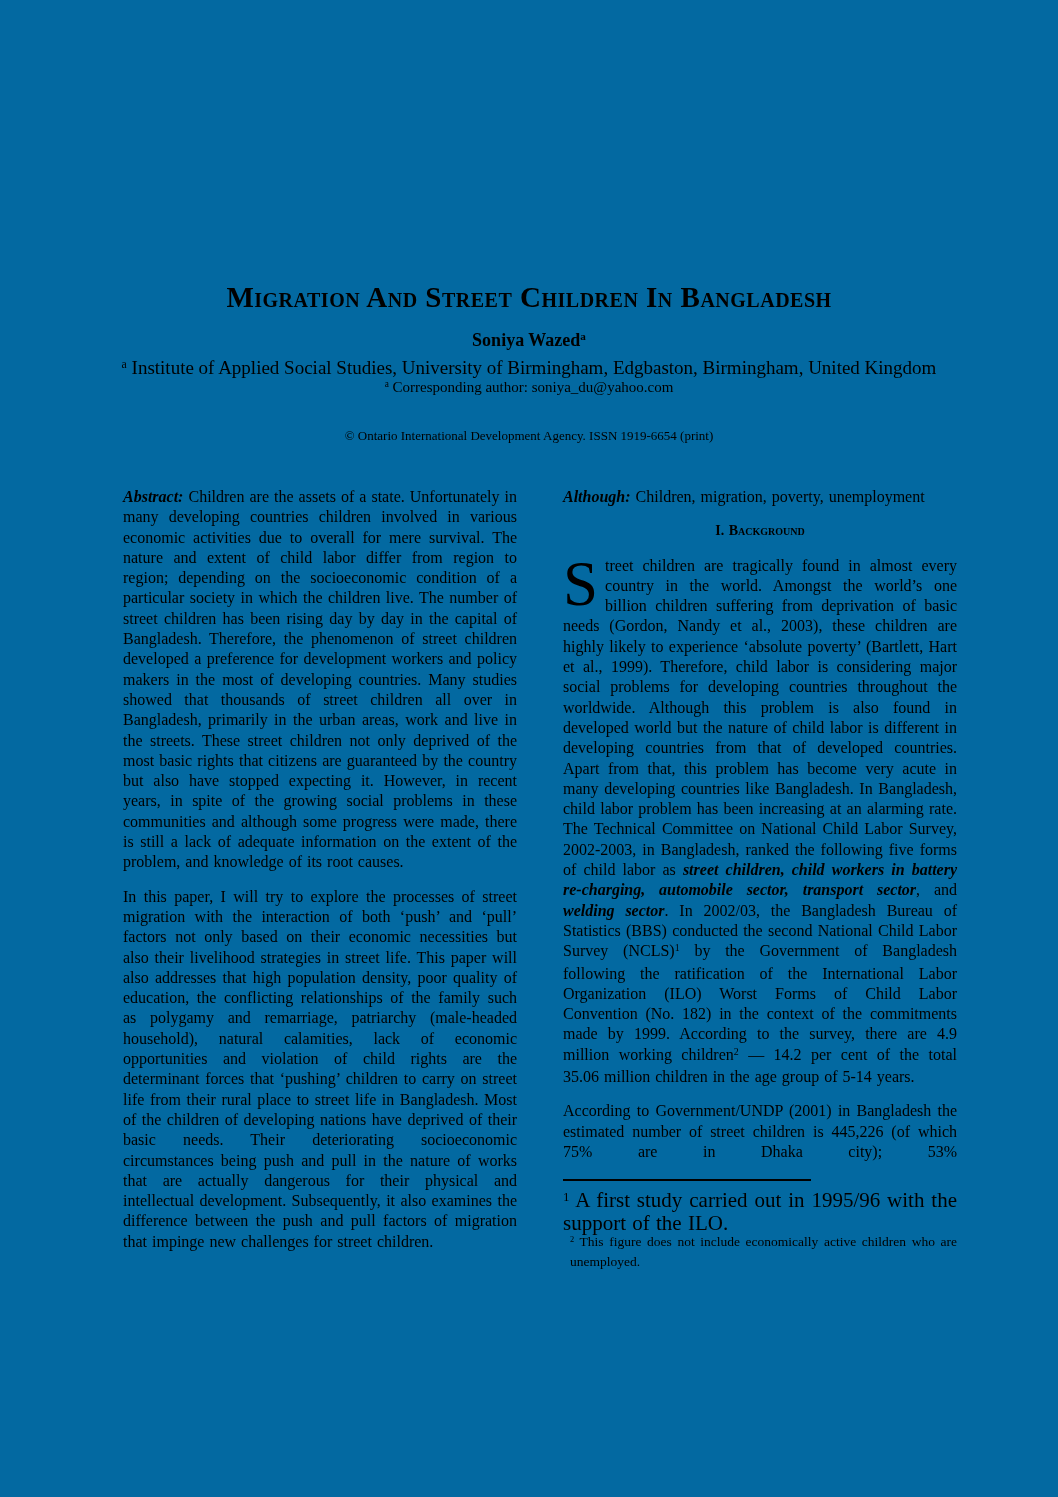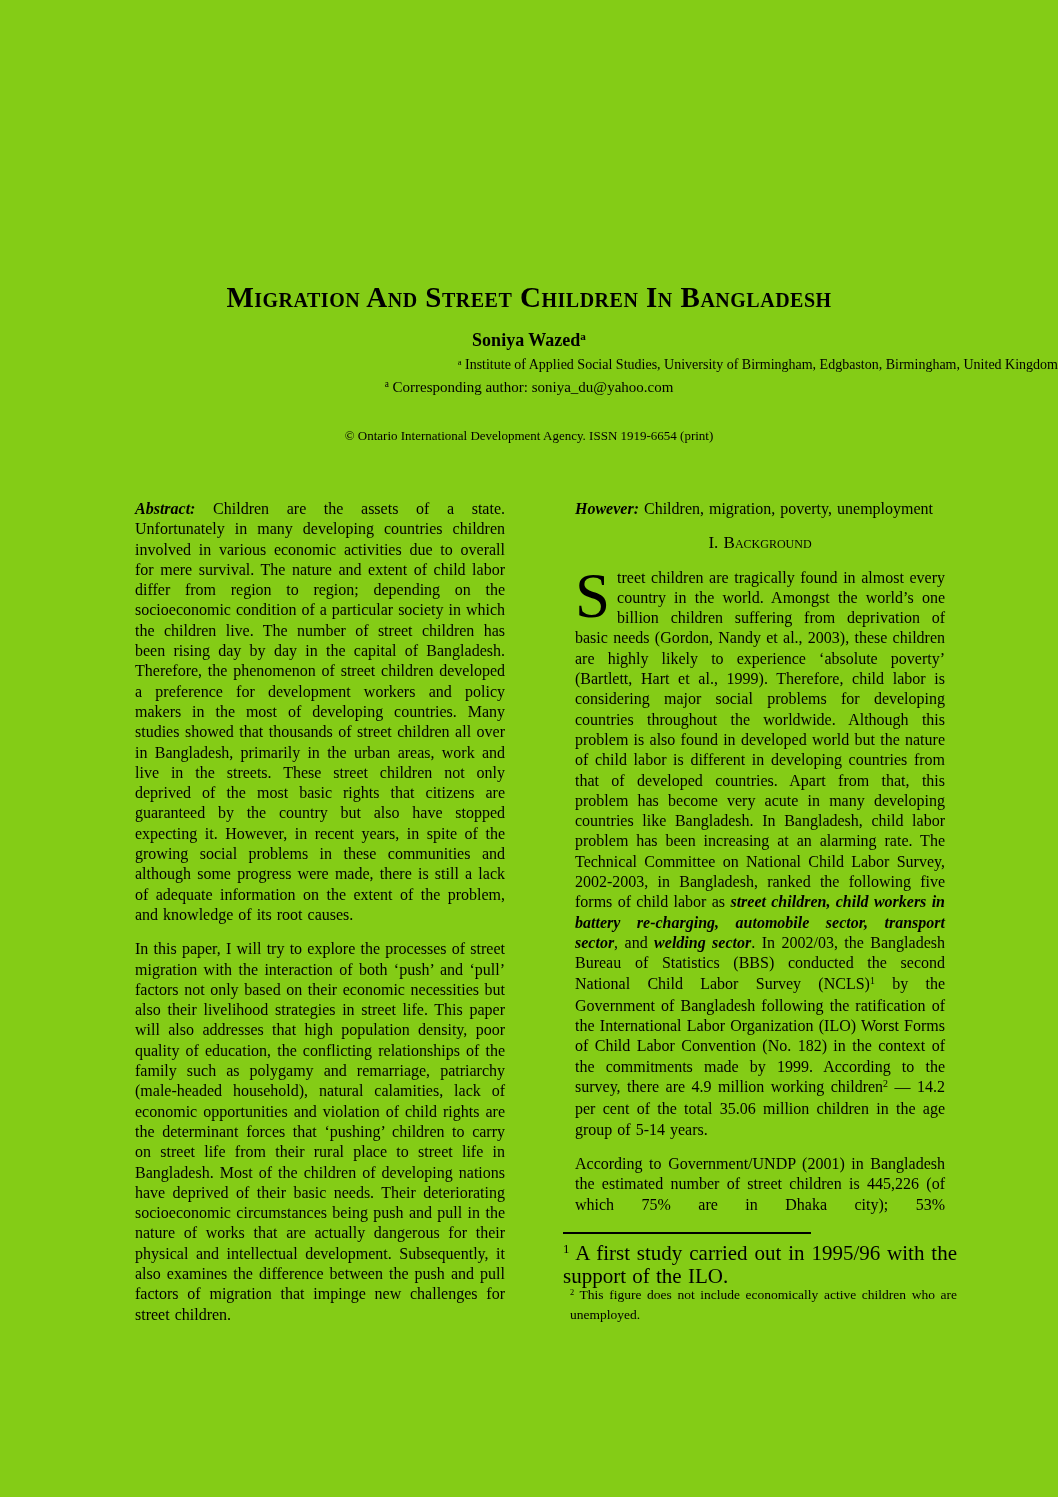--- a/index.html
+++ b/index.html
@@ -1,20 +1,20 @@
 <!DOCTYPE html>
 <html><head>
 <meta charset="utf-8">
 <style>
   html, body { margin: 0; padding: 0; background: #ffffff; }
   .page {
     position: relative;
     width: 1058px;
     height: 1497px;
-    background: #84cc16;
+    background: #0369a1;
     color: #000000;
     font-family: "Liberation Serif", "DejaVu Serif", serif;
     overflow: hidden;
   }
   .center { text-align: center; width: 100%; }
   .paper-title {
     position: absolute;
     top: 262px;
     left: 0;
     font-size: 29px;
@@ -26,22 +26,21 @@
     position: absolute;
     top: 330px;
     left: 0;
     font-size: 18px;
     font-weight: bold;
   }
   .affiliation-line {
     position: absolute;
     top: 357px;
     left: 0;
-    font-size: 14px;
-    text-align: right;
+    font-size: 19px;
   }
   .corresponding-line {
     position: absolute;
     top: 379px;
     left: 0;
     font-size: 15px;
   }
   .copyright-block {
     position: absolute;
     top: 427px;
@@ -63,29 +62,29 @@
     display: flex;
     gap: 46px;
   }
   .col {
     width: 394px;
     font-size: 16px;
     line-height: 20.3px;
     text-align: justify;
     word-spacing: 1px;
   }
-  .col p { margin: 12px; }
+  .col p { margin: 0; }
   .col p + p { margin-top: 14px; }
   .lbl { font-weight: bold; font-style: italic; }
   .bi { font-weight: bold; font-style: italic; }
   .section-heading {
     text-align: center;
-    font-weight: normal;
+    font-weight: bold;
     font-variant: small-caps;
-    font-size: 17px;
+    font-size: 14px;
     margin: 14px 0 11px 0 !important;
   }
   .dropcap {
     float: left;
     font-size: 63px;
     line-height: 50px;
     padding: 3px 7px 0 0;
   }
   .justify-last { text-align-last: justify; }
   .footnotes {
@@ -118,21 +117,21 @@
   </div>
 
   <div class="columns">
 
     <div class="col">
       <p><span class="lbl">Abstract:</span><span> Children are the assets of a state.  Unfortunately in many developing countries children involved in various economic activities due to overall for mere survival. The nature and extent of child labor differ from region to region; depending on the socioeconomic condition of a particular society in which the children live. The number of street children has been rising day by day in the capital of Bangladesh. Therefore, the phenomenon of street children developed a preference for development workers and policy makers in the most of developing countries. Many studies showed that thousands of street children all over in Bangladesh, primarily in the urban areas, work and live in the streets. These street children not only deprived of the most basic rights that citizens are guaranteed by the country but also have stopped expecting it. However, in recent years, in spite of the growing social problems in these communities and although some progress were made, there is still a lack of adequate information on the extent of the problem, and knowledge of its root causes.</span></p>
       <p>In this paper, I will try to explore the processes of street migration with the interaction of both ‘push’ and ‘pull’ factors not only based on their economic necessities but also their livelihood strategies in street life. This paper will also addresses that high population density, poor quality of education, the conflicting relationships of the family such as polygamy and remarriage, patriarchy (male-headed household), natural calamities, lack of economic opportunities and violation of child rights are the determinant forces that ‘pushing’ children to carry on street life from their rural place to street life in Bangladesh.  Most of the children of developing nations have deprived of their basic needs. Their deteriorating socioeconomic circumstances being push and pull in the nature of works that are actually dangerous for their physical and intellectual development. Subsequently, it also examines the difference between the push and pull factors of migration that impinge new challenges for street children.</p>
     </div>
 
     <div class="col">
-      <p><span class="lbl">However:</span><span> Children, migration, poverty, unemployment</span></p>
+      <p><span class="lbl">Although:</span><span> Children, migration, poverty, unemployment</span></p>
 
       <p class="section-heading">I. Background</p>
 
       <p><span class="dropcap">S</span><span>treet children are tragically found in almost every country in the world. Amongst the world’s one billion children suffering from deprivation of basic needs (Gordon, Nandy et al., 2003), these children are highly likely to experience ‘absolute poverty’ (Bartlett, Hart et al., 1999). Therefore, child labor is considering major social problems for developing countries throughout the worldwide. Although this problem is also found in developed world but the nature of child labor is different in developing countries from that of developed countries. Apart from that, this problem has become very acute in many developing countries like Bangladesh. In Bangladesh, child labor problem has been increasing at an alarming rate. The Technical Committee on National Child Labor Survey, 2002-2003, in Bangladesh, ranked the following five forms of child labor as </span><span class="bi">street children, child workers in battery re-charging, automobile sector, transport sector</span><span>, and </span><span class="bi">welding sector</span><span>. In 2002/03, the Bangladesh Bureau of Statistics (BBS) conducted the second National Child Labor Survey (NCLS)</span><sup class="mark">1</sup><span> by the Government of Bangladesh following the ratification of the International Labor Organization (ILO) Worst Forms of Child Labor Convention (No. 182) in the context of the commitments made by 1999. According to the survey, there are 4.9 million working children</span><sup class="mark">2</sup><span> — 14.2 per cent of the total 35.06 million children in the age group of 5-14 years.</span></p>
 
       <p class="justify-last">According to Government/UNDP (2001) in Bangladesh the estimated number of street children is 445,226 (of which 75% are in Dhaka city); 53%</p>
 
       <div class="footnotes">
         <hr class="footnote-rule">
         <div class="fn1"><sup class="mark">1</sup><span> A first study carried out in 1995/96 with the support of the ILO.</span></div>

